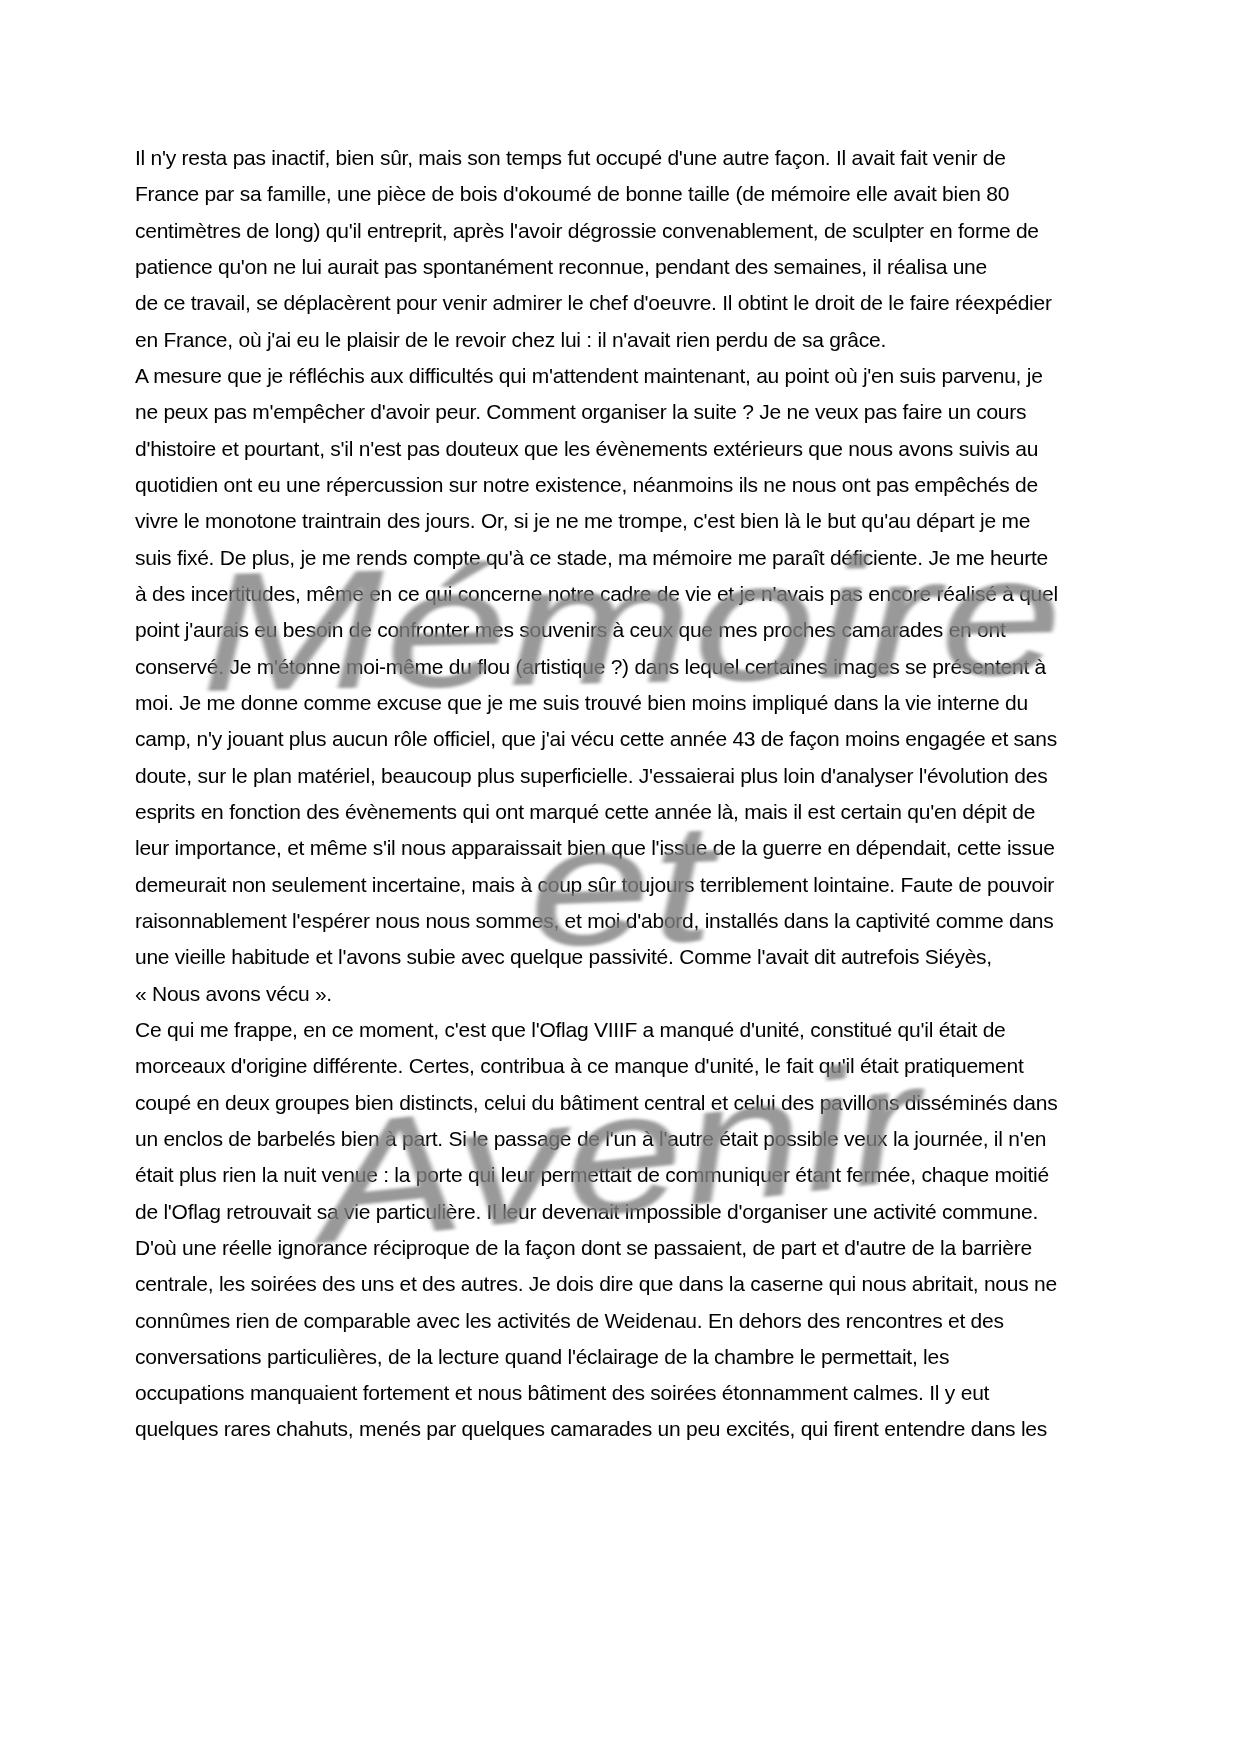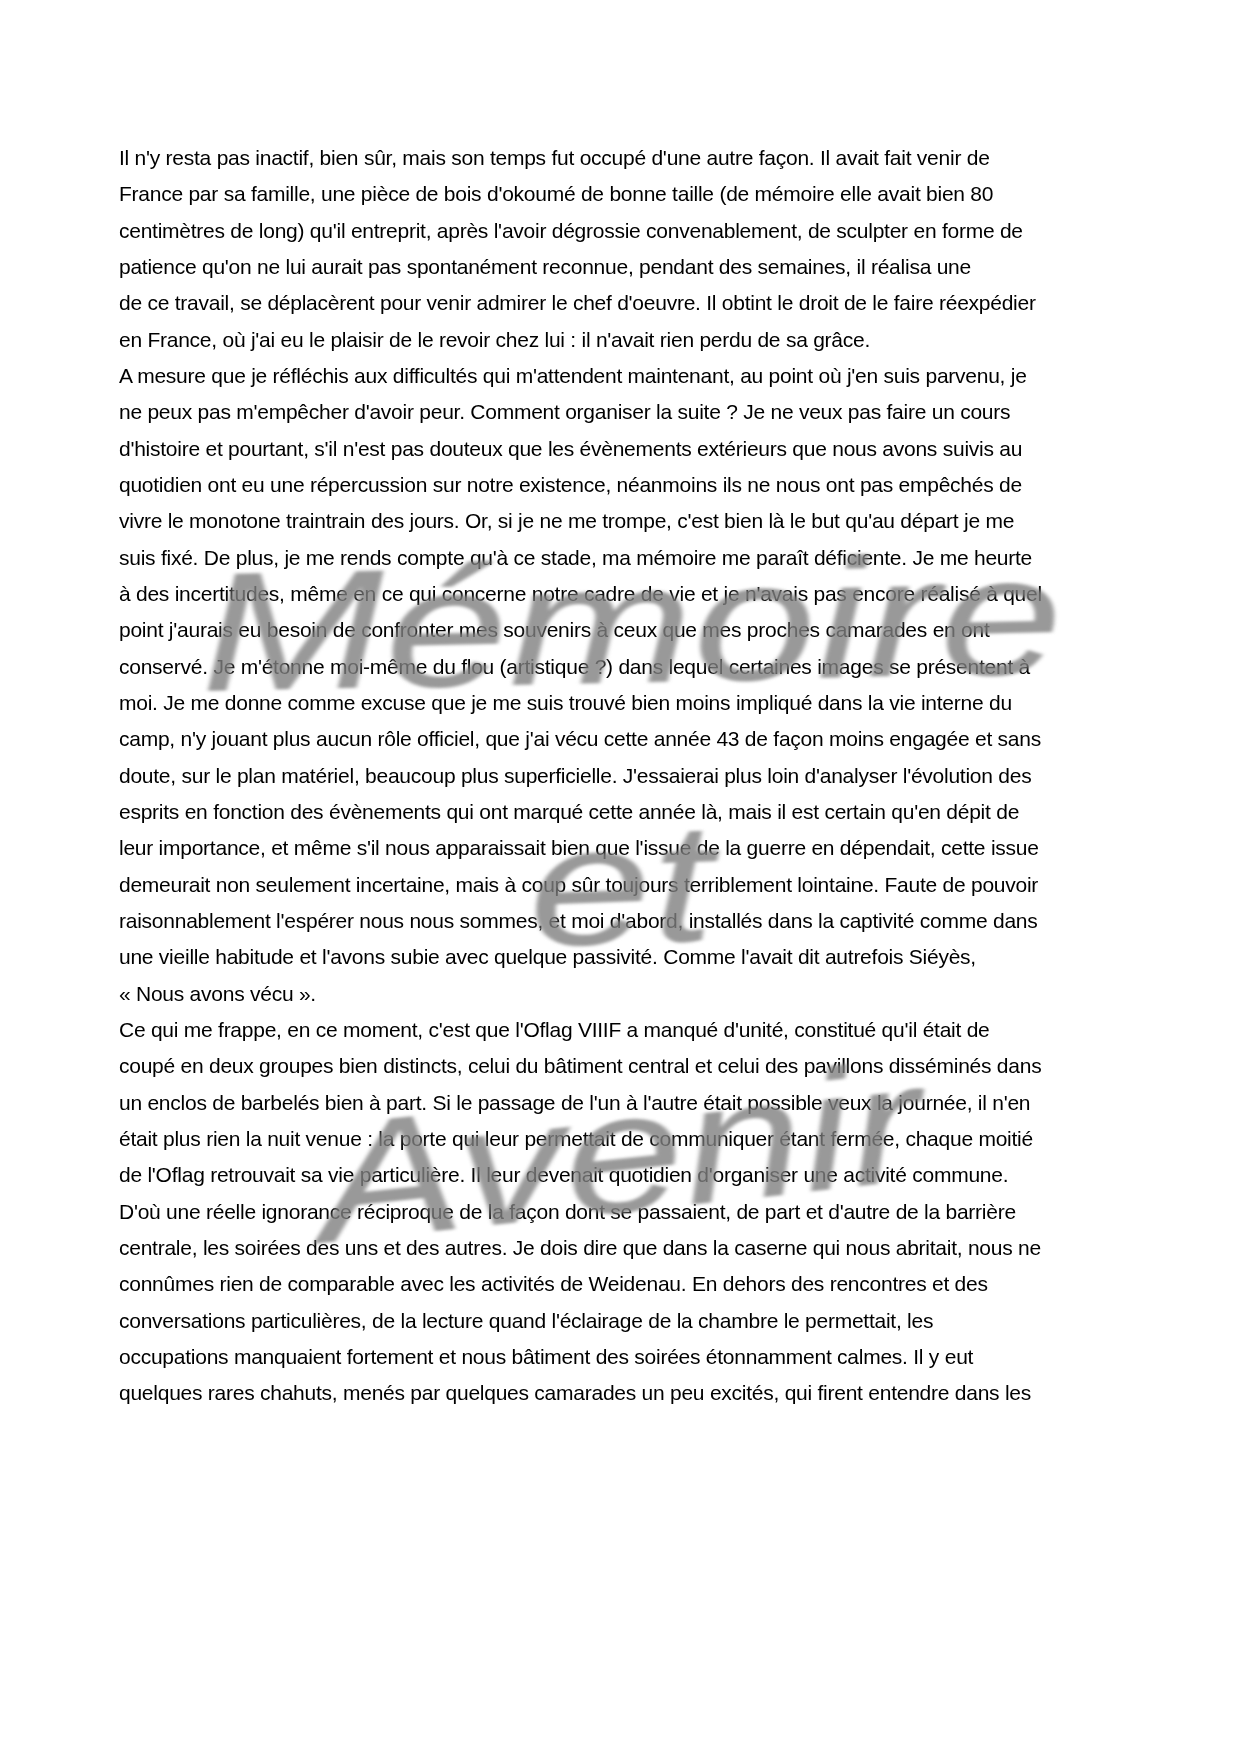--- a/index.html
+++ b/index.html
@@ -11,21 +11,21 @@
     overflow: hidden;
     font-family: "Liberation Sans", "DejaVu Sans", sans-serif;
   }
   .page {
     position: absolute;
     inset: 0;
     background: #ffffff;
   }
   .text-block {
     position: absolute;
-    left: 119px;
+    left: 135px;
     top: 140px;
     width: 985px;
     font-size: 21px;
     color: #000000;
     letter-spacing: -0.25px;
   }
   .line {
     height: 36.33px;
     line-height: 36.33px;
     white-space: nowrap;
@@ -74,24 +74,25 @@
       <div class="line">moi. Je me donne comme excuse que je me suis trouvé bien moins impliqué dans la vie interne du</div>
       <div class="line">camp, n'y jouant plus aucun rôle officiel, que j'ai vécu cette année 43 de façon moins engagée et sans</div>
       <div class="line">doute, sur le plan matériel, beaucoup plus superficielle. J'essaierai plus loin d'analyser l'évolution des</div>
       <div class="line">esprits en fonction des évènements qui ont marqué cette année là, mais il est certain qu'en dépit de</div>
       <div class="line">leur importance, et même s'il nous apparaissait bien que l'issue de la guerre en dépendait, cette issue</div>
       <div class="line">demeurait non seulement incertaine, mais à coup sûr toujours terriblement lointaine. Faute de pouvoir</div>
       <div class="line">raisonnablement l'espérer nous nous sommes, et moi d'abord, installés dans la captivité comme dans</div>
       <div class="line">une vieille habitude et l'avons subie avec quelque passivité. Comme l'avait dit autrefois Siéyès,</div>
       <div class="line">« Nous avons vécu ».</div>
       <div class="line">Ce qui me frappe, en ce moment, c'est que l'Oflag VIIIF a manqué d'unité, constitué qu'il était de</div>
+      <div class="line">morceaux d'origine différente. Certes, contribua à ce manque d'unité, le fait qu'il était pratiquement</div>
       <div class="line">coupé en deux groupes bien distincts, celui du bâtiment central et celui des pavillons disséminés dans</div>
       <div class="line">un enclos de barbelés bien à part. Si le passage de l'un à l'autre était possible veux la journée, il n'en</div>
       <div class="line">était plus rien la nuit venue : la porte qui leur permettait de communiquer étant fermée, chaque moitié</div>
-      <div class="line">de l'Oflag retrouvait sa vie particulière. Il leur devenait quotidien d'organiser une activité commune.</div>
+      <div class="line">de l'Oflag retrouvait sa vie particulière. Il leur devenait impossible d'organiser une activité commune.</div>
       <div class="line">D'où une réelle ignorance réciproque de la façon dont se passaient, de part et d'autre de la barrière</div>
       <div class="line">centrale, les soirées des uns et des autres. Je dois dire que dans la caserne qui nous abritait, nous ne</div>
       <div class="line">connûmes rien de comparable avec les activités de Weidenau. En dehors des rencontres et des</div>
       <div class="line">conversations particulières, de la lecture quand l'éclairage de la chambre le permettait, les</div>
       <div class="line">occupations manquaient fortement et nous bâtiment des soirées étonnamment calmes. Il y eut</div>
       <div class="line">quelques rares chahuts, menés par quelques camarades un peu excités, qui firent entendre dans les</div>
     </div>
 
   <div class="watermark-layer">
     <div class="wm wm-1">Mémoire</div>

